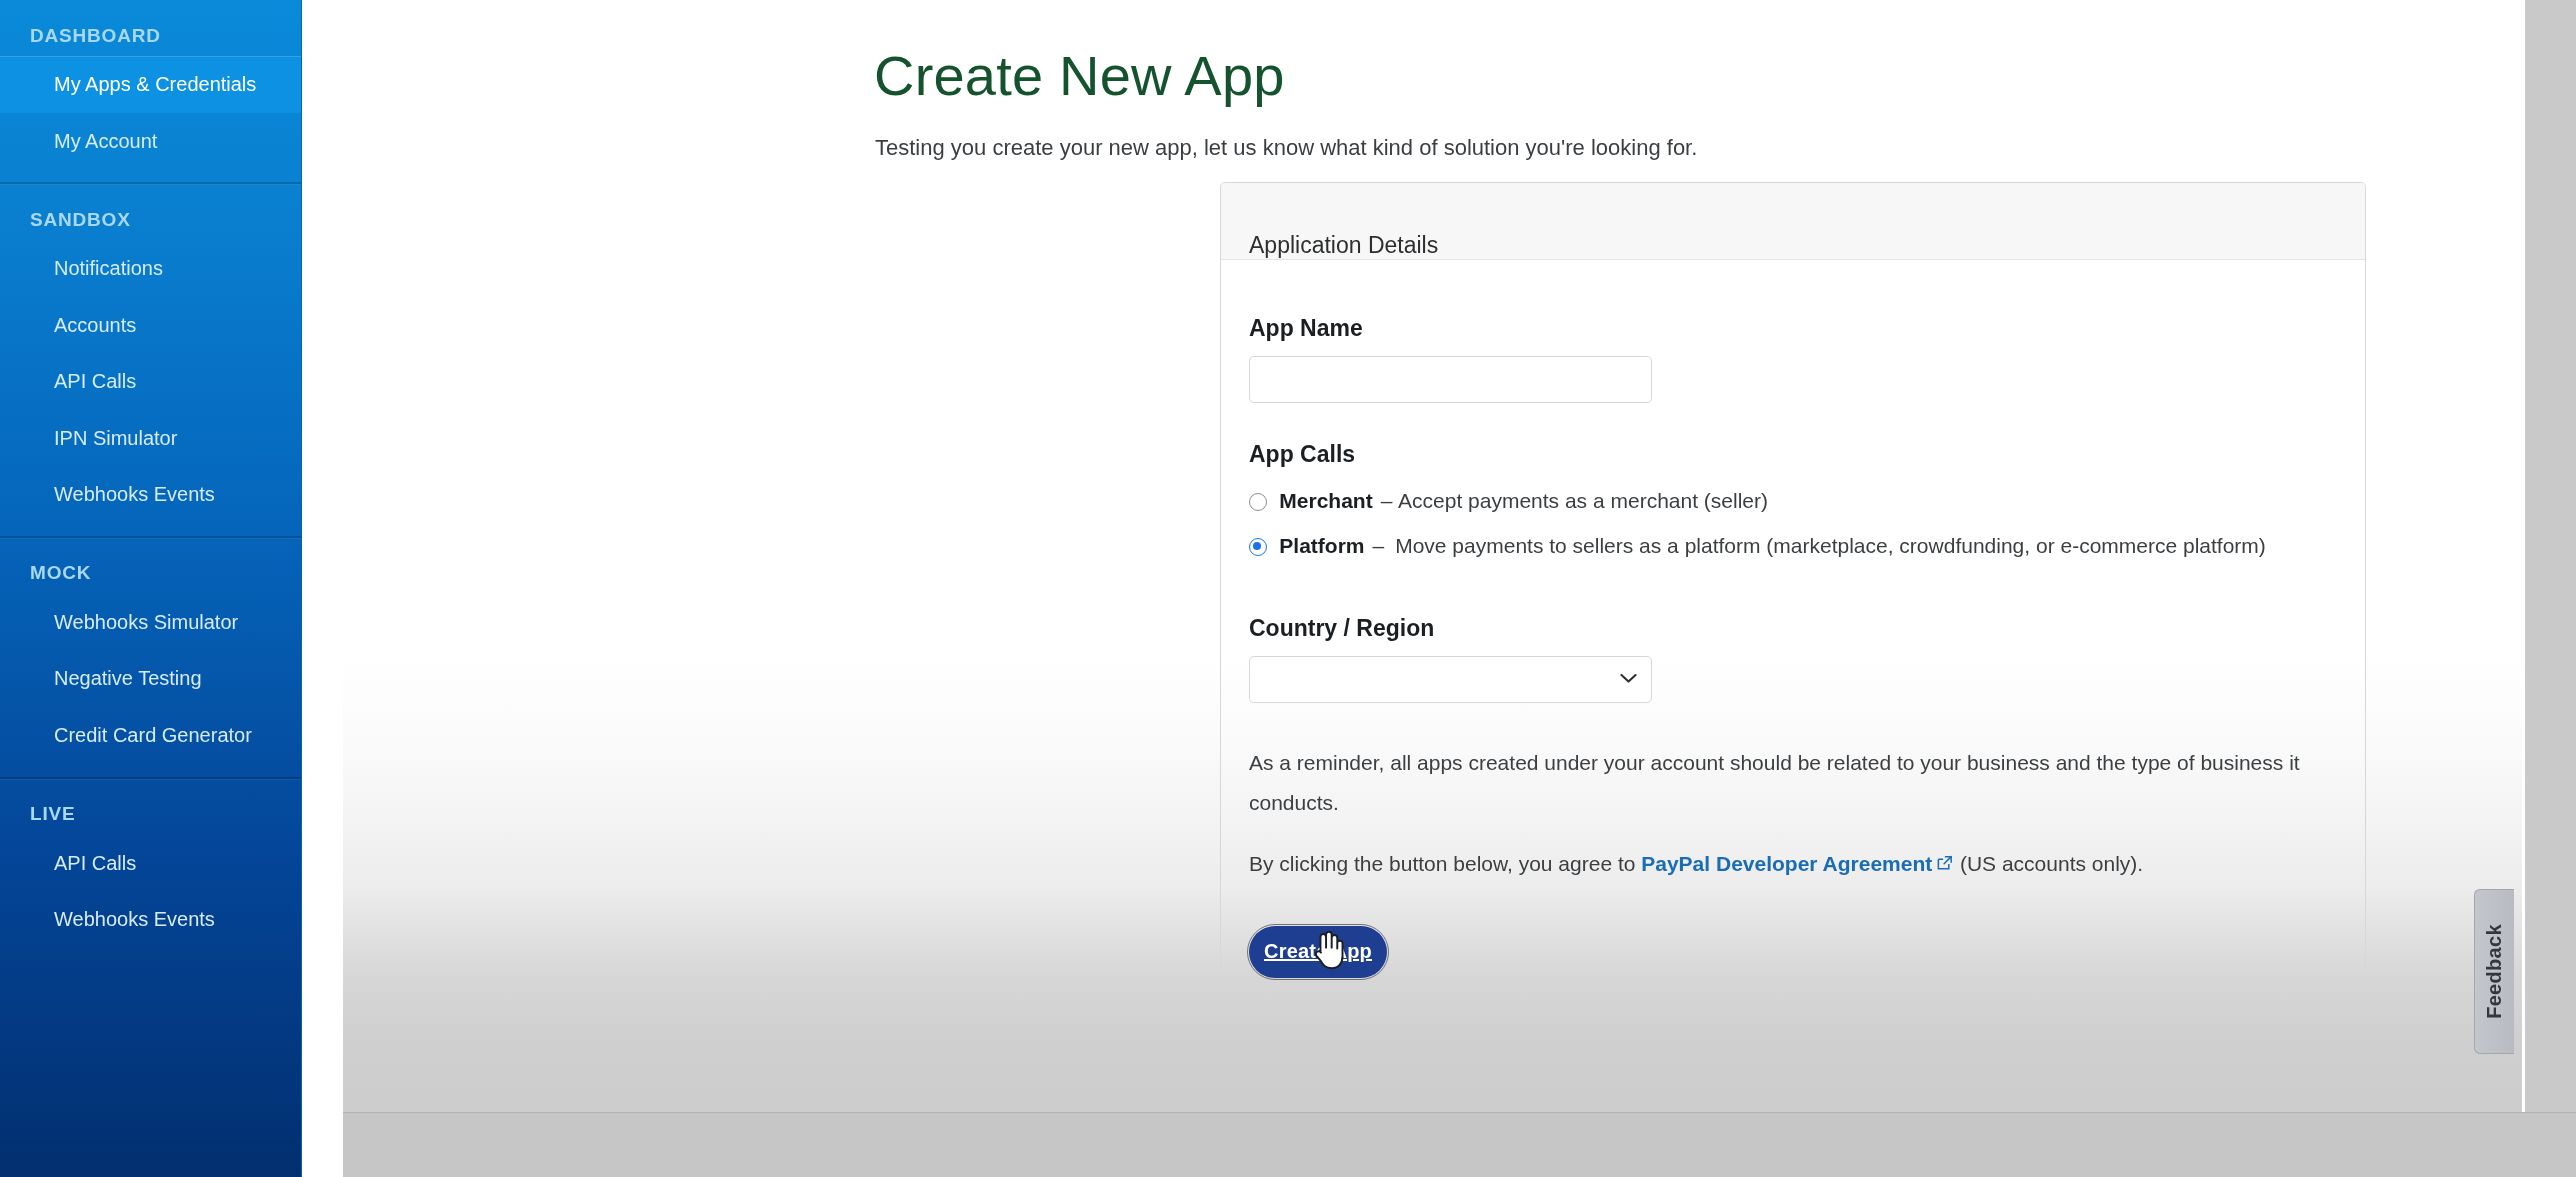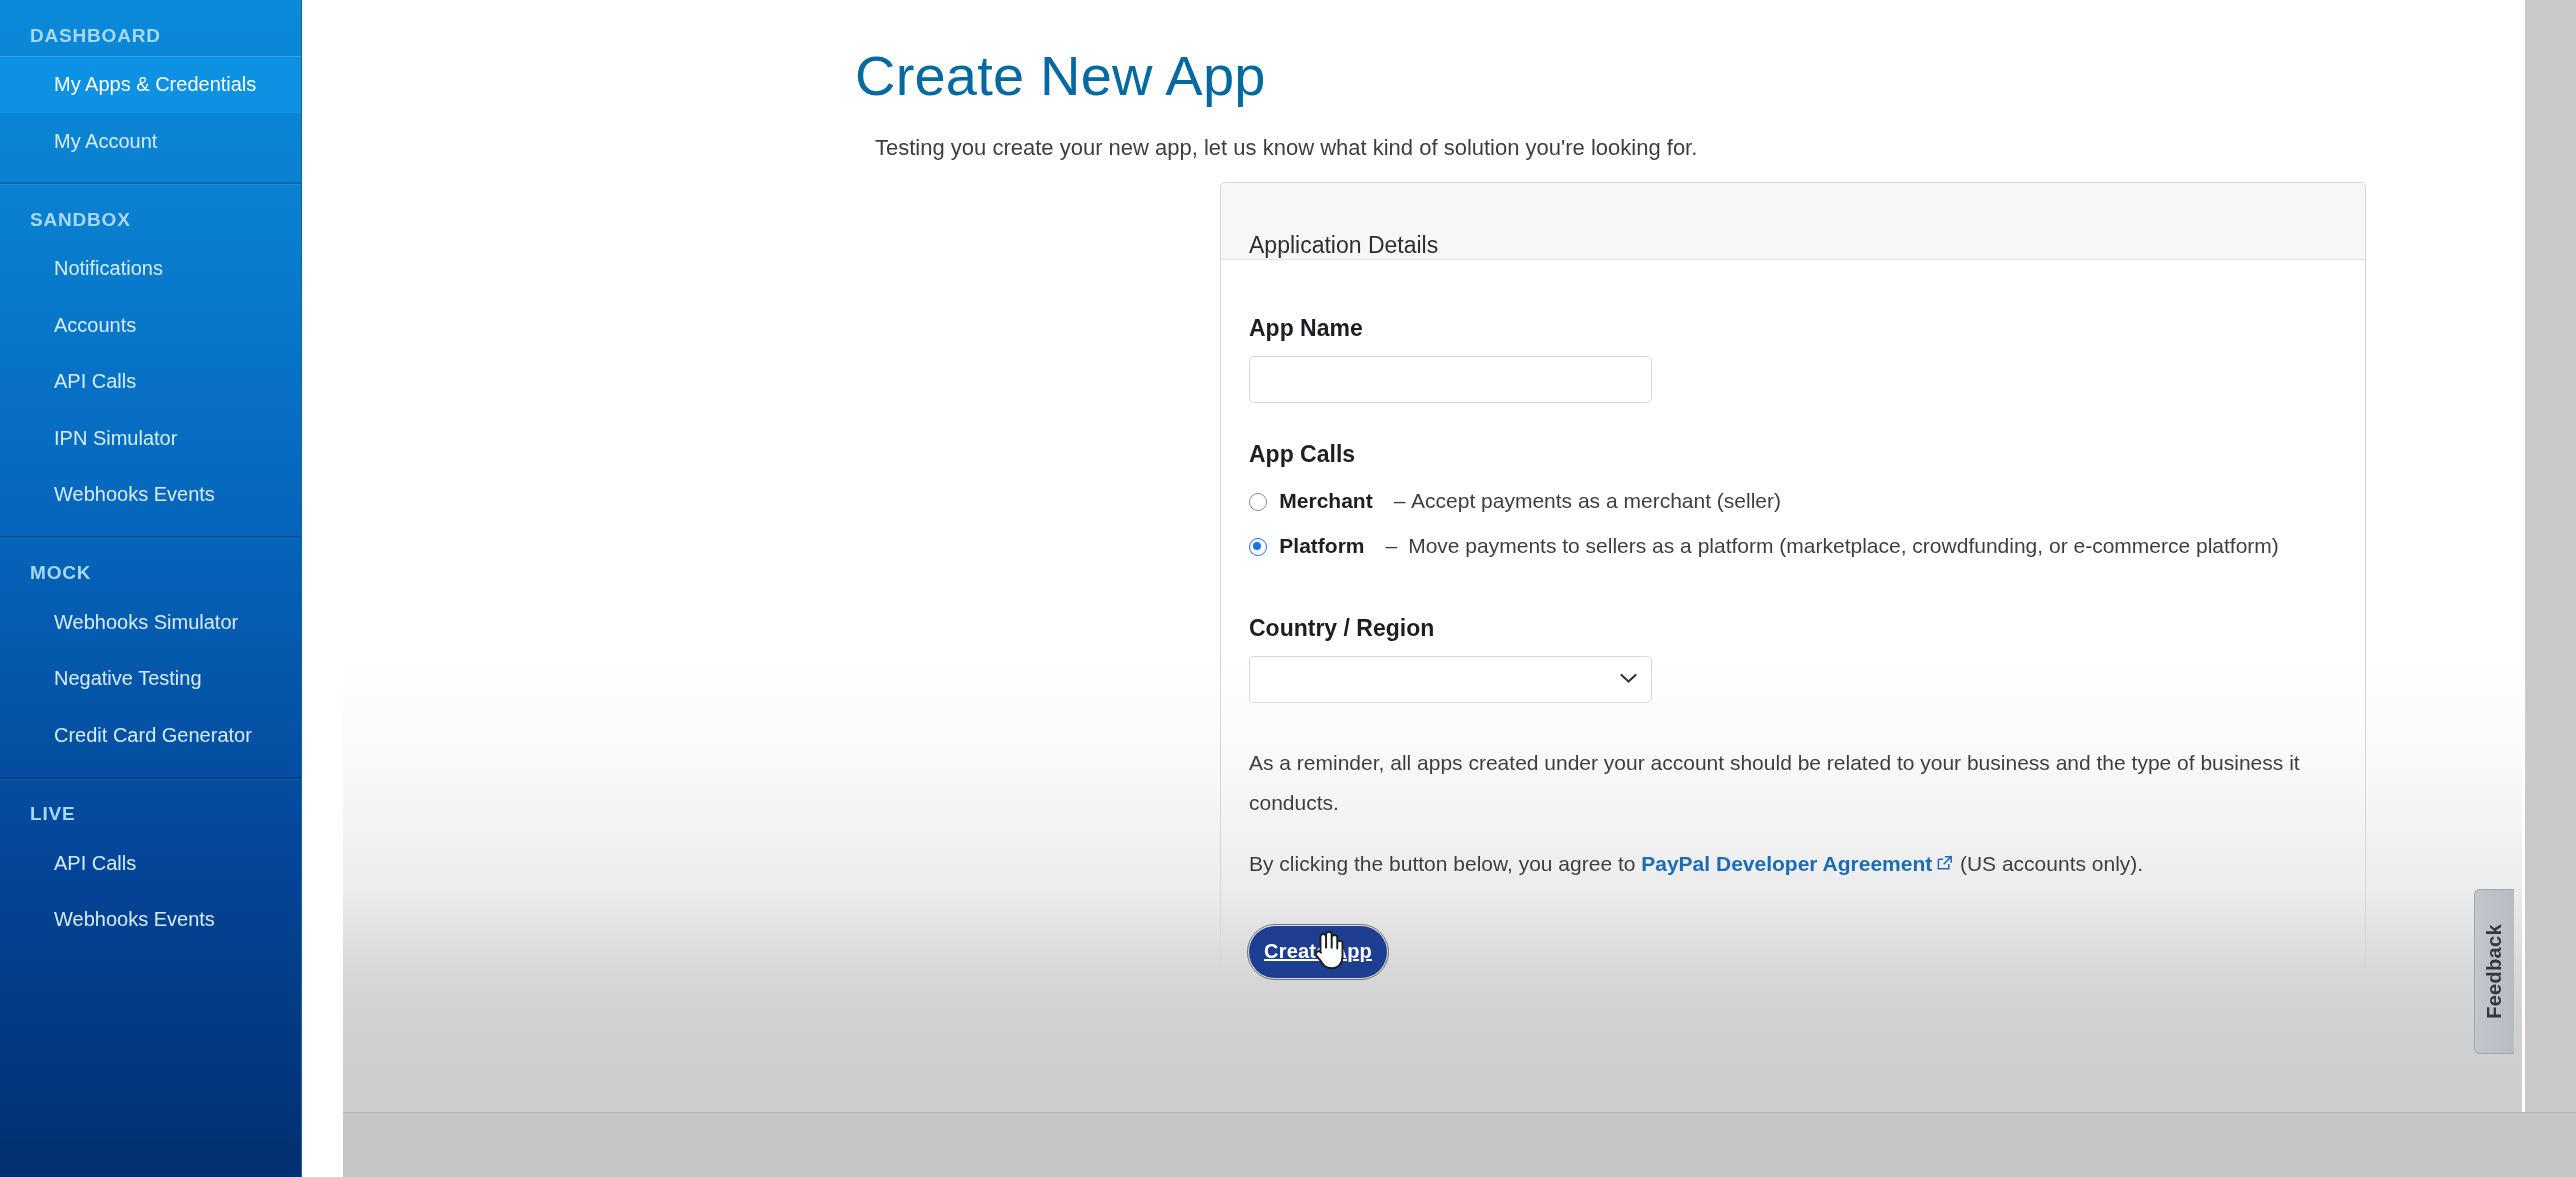--- a/index.html
+++ b/index.html
@@ -91,24 +91,24 @@
   }
 
   
   #main {
     position: absolute;
     left: 343px; top: 0;
     width: 2179px; height: 1112px;
   }
   #page-title {
     position: absolute;
-    left: 512px; top: 5.7px;
+    left: 531px; top: 5.7px;
     font-size: 56px;
     font-weight: 300;
-    color: #0369a1;
+    color: #14532d;
     letter-spacing: 0.2px;
     white-space: nowrap;
   }
   #page-subtitle {
     position: absolute;
     left: 532px; top: 113px;
     font-size: 22px;
     font-weight: 400;
     color: #3b3f42;
     white-space: nowrap;
@@ -213,21 +213,21 @@
     content: "";
     position: absolute;
     left: 2.8px; top: 2.8px;
     width: 8.5px; height: 8.5px;
     border-radius: 50%;
     background: #1a73e8;
   }
   .radio-name {
     font-weight: 700;
     color: #1b1f22;
-    margin-right: 21px;
+    margin-right: 8px;
     white-space: nowrap;
   }
   .radio-desc {
     color: #3b3f42;
     white-space: nowrap;
   }
 
   #country-block { margin-top: 57px; }
 
   #reminder {

